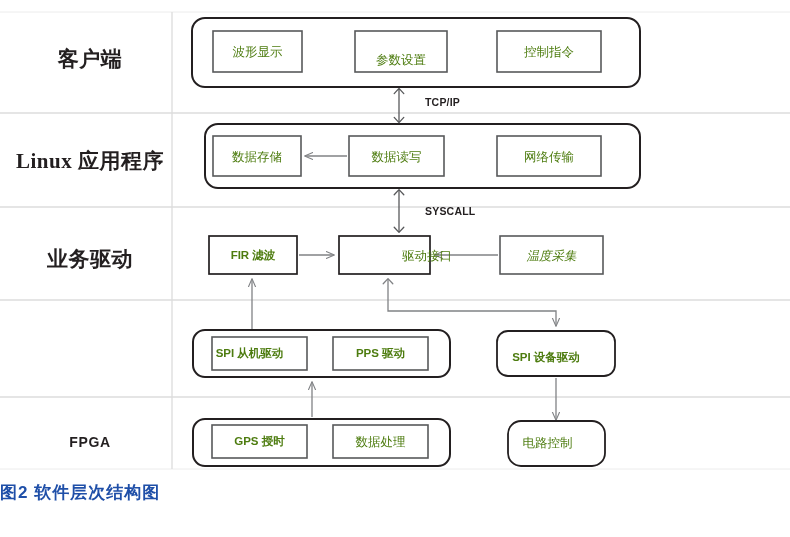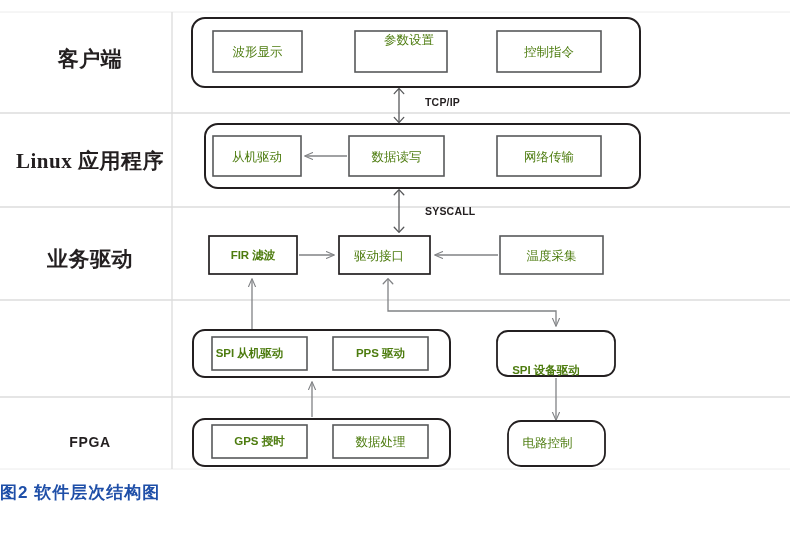--- a/index.html
+++ b/index.html
@@ -168,34 +168,34 @@
   <div class="layer-label" style="left:20px; top:45px; width:140px;">客户端</div>
 
   <div class="layer-label" style="left:10px; top:147px; width:160px;">Linux 应用程序</div>
 
   <div class="layer-label" style="left:20px; top:245px; width:140px;">业务驱动</div>
 
 
   <div class="layer-label latin" style="left:20px; top:434px; width:140px;">FPGA</div>
 
   <div class="node-label" style="left:213px; top:44px; width:89px;">波形显示</div>
-  <div class="node-label" style="left:355px; top:32px; width:92px;margin-left:8px;">参数设置</div>
+  <div class="node-label" style="left:355px; top:52px; width:92px;">参数设置</div>
   <div class="node-label" style="left:497px; top:44px; width:104px;">控制指令</div>
 
-  <div class="node-label" style="left:213px; top:149px; width:88px;">从机驱动</div>
+  <div class="node-label" style="left:213px; top:149px; width:88px;">数据存储</div>
   <div class="node-label" style="left:349px; top:149px; width:95px;">数据读写</div>
   <div class="node-label" style="left:497px; top:149px; width:104px;">网络传输</div>
 
   <div class="node-label latinish" style="left:209px; top:248px; width:88px;">FIR 滤波</div>
-  <div class="node-label" style="left:339px; top:248px; width:80px;">驱动接口</div>
-  <div class="node-label" style="left:500px; top:248px; width:103px;">温度采集</div>
+  <div class="node-label" style="left:339px; top:248px; width:80px;padding-left:48px;">驱动接口</div>
+  <div class="node-label" style="left:500px; top:248px; width:103px;font-style:italic;">温度采集</div>
 
   <div class="node-label latinish" style="left:212px; top:346px; width:75px;">SPI 从机驱动</div>
   <div class="node-label latinish" style="left:333px; top:346px; width:95px;">PPS 驱动</div>
-  <div class="node-label latinish" style="left:497px; top:363px; width:98px;">SPI 设备驱动</div>
+  <div class="node-label latinish" style="left:497px; top:350px; width:98px;">SPI 设备驱动</div>
 
   <div class="node-label latinish" style="left:212px; top:434px; width:95px;">GPS 授时</div>
   <div class="node-label" style="left:333px; top:434px; width:95px;">数据处理</div>
   <div class="node-label" style="left:508px; top:435px; width:79px;">电路控制</div>
 
   <div class="edge-label" style="left:425px; top:96px;">TCP/IP</div>
   <div class="edge-label" style="left:425px; top:205px;">SYSCALL</div>
 
   <div id="figure-caption">图2  软件层次结构图</div>
 

